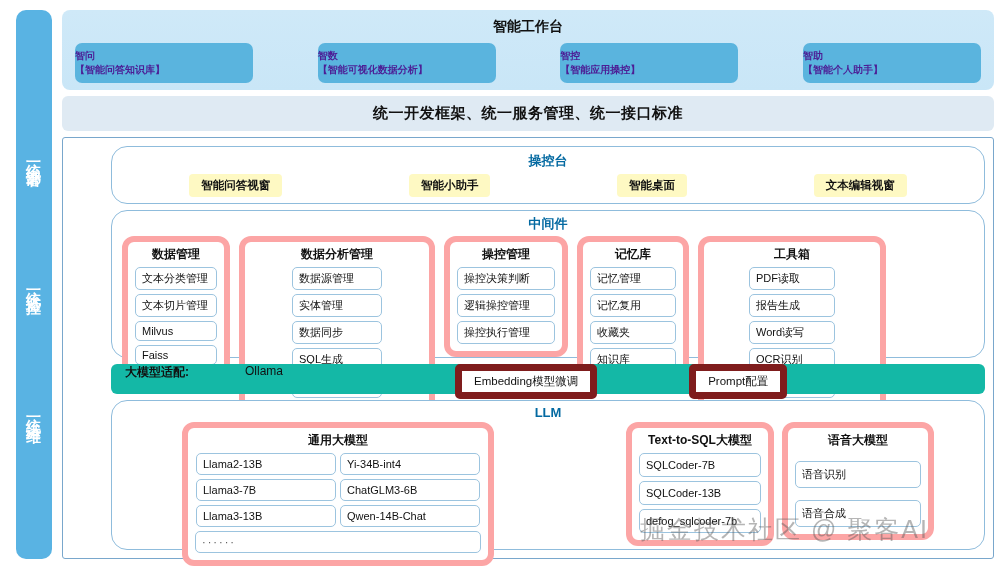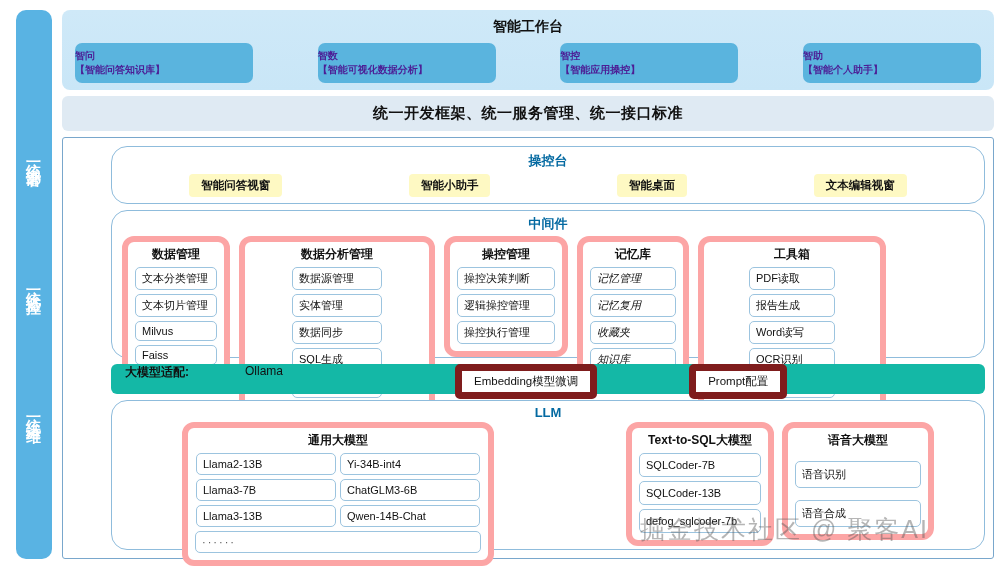--- a/index.html
+++ b/index.html
@@ -227,21 +227,21 @@
     white-space: nowrap;
     box-sizing: border-box;
   }
   .g-data   { width: 108px; }
   .g-data .chip { width: 94px; }
   .g-ana    { width: 196px; }
   .g-ana .chip { width: 90px; }
   .g-ctrl   { width: 124px; }
   .g-ctrl .chip { width: 108px; }
   .g-mem    { width: 112px; }
-  .g-mem .chip { width: 96px; font-style: italic; }
+  .g-mem .chip { width: 96px; }
   .g-tool   { width: 188px; }
   .g-tool .chip { width: 86px; }
 
   
   .adapt {
     position: absolute;
     left: 0; top: 218px;
     width: 874px;
     height: 30px;
     background: #14b8a6;

